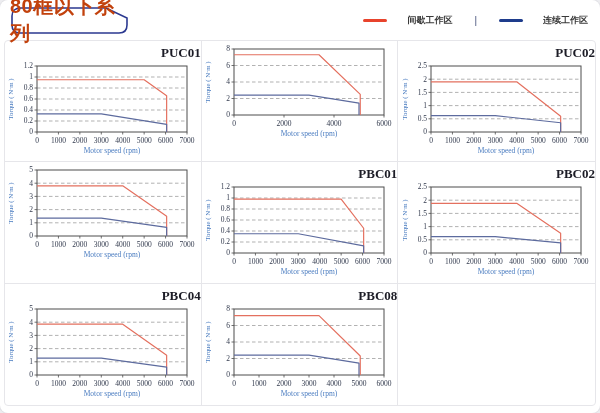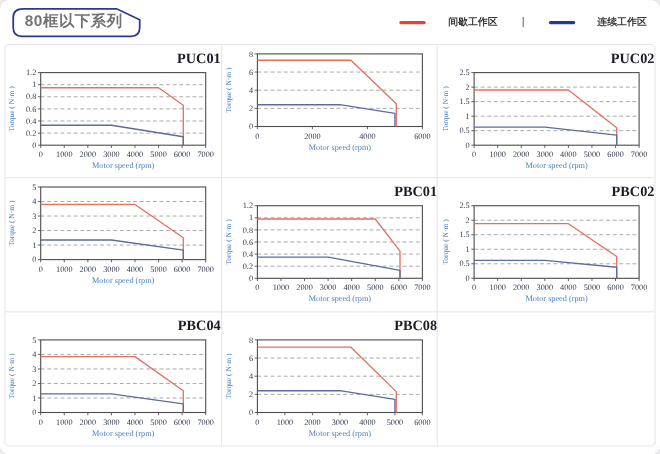--- a/index.html
+++ b/index.html
@@ -3,21 +3,21 @@
 <meta charset="utf-8">
 <style>
   html,body{margin:0;padding:0;background:#ededf0;font-family:"Liberation Sans",sans-serif;}
   .page{position:relative;width:600px;height:413px;background:#ffffff;border-radius:8px;
         box-shadow:0 0 0 1px #e2e2e6;overflow:hidden;}
   
   .header{height:40px;display:flex;align-items:center;justify-content:space-between;padding:0 12px 0 10px;box-sizing:border-box;}
   .badge{position:relative;width:120px;height:29px;flex:0 0 auto;cursor:default;}
   .badge svg{position:absolute;left:0;top:0;}
   .badge-label{position:absolute;left:0;top:0;width:114px;height:28px;display:flex;align-items:center;justify-content:center;
-        color:#737373;font-size:14px;font-weight:bold;letter-spacing:.5px;}
+        color:#c2410c;font-size:20px;font-weight:bold;letter-spacing:.5px;}
   .legend{display:flex;align-items:center;gap:20px;}
   .legend-line{width:24px;height:3px;border-radius:2px;}
   .legend-label{font-size:9px;font-weight:bold;color:#3a3a3a;}
   .legend-sep{font-size:10px;color:#44507a;padding:0 2px;}
   
   .grid{margin:0 4px;height:366px;border:1px solid #e6e6ea;border-radius:4px;
         display:grid;grid-template-columns:repeat(3,1fr);grid-template-rows:repeat(3,1fr);box-sizing:border-box;overflow:hidden;background:#fff;}
   .cell{box-sizing:border-box;padding-top:3px;overflow:hidden;}
   .cell:not(:nth-child(3n)){border-right:1px solid #e6e6ea;}
   .cell:nth-child(-n+6){border-bottom:1px solid #e6e6ea;}

